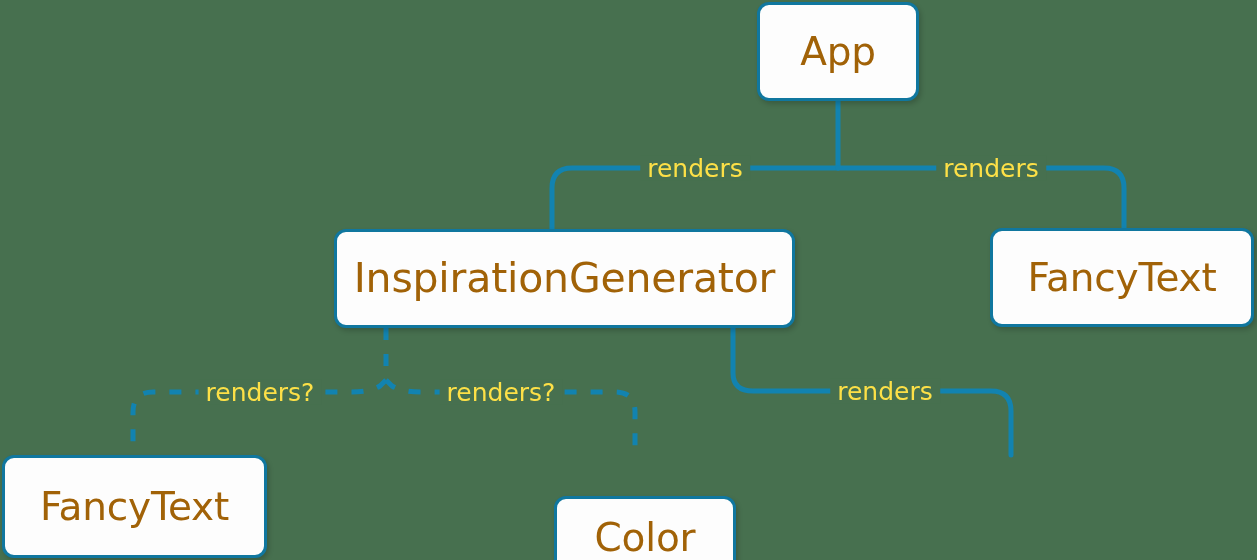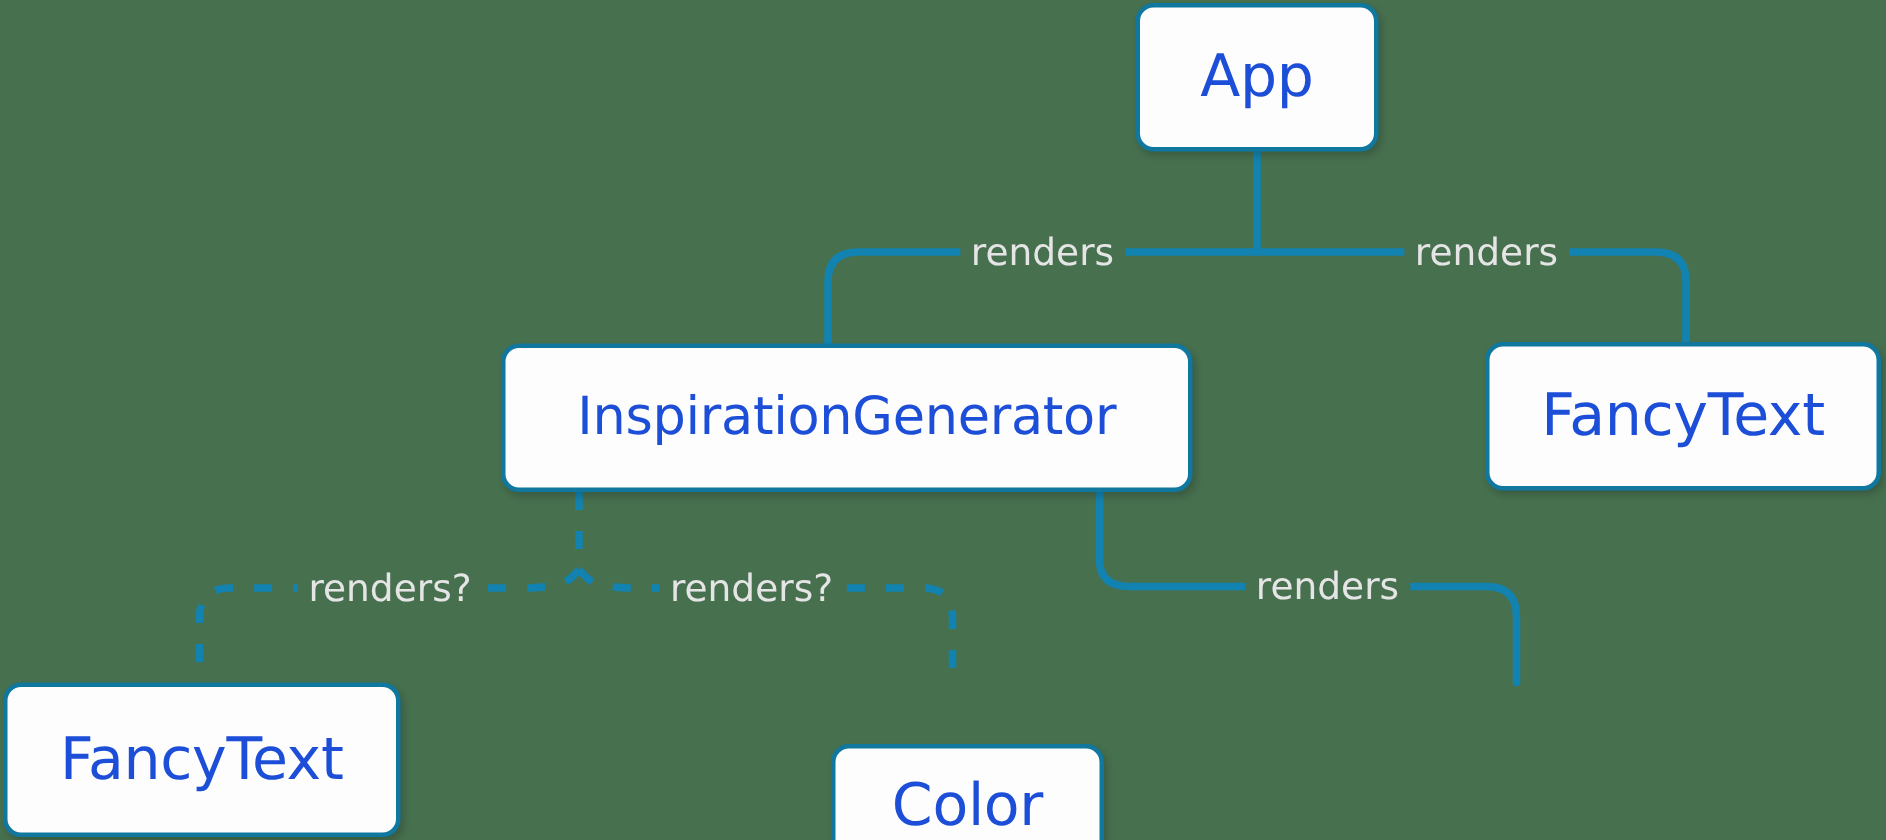--- a/index.html
+++ b/index.html
@@ -30,46 +30,46 @@
     background: #fdfdfd;
     border: 3px solid #10779f;
     border-radius: 12px;
     box-sizing: border-box;
     display: flex;
     align-items: center;
     justify-content: center;
     box-shadow: 2px 3px 5px rgba(0,0,0,0.18);
   }
   .node-label {
-    color: #1d4ed8;
+    color: #a16207;
     font-size: 37px;
     letter-spacing: -0.2px;
     line-height: 1;
     white-space: nowrap;
   }
   .edge-label {
     position: absolute;
-    color: #e5e5e5;
+    color: #fde047;
     font-size: 25px;
     line-height: 1;
     white-space: nowrap;
     transform: translate(-50%, -50%);
     background: #47704f;
     padding: 0 7px;
   }
   
   #node-app        { left: 757px;  top: 2px;   width: 162px; height: 99px; }
   #node-inspgen    { left: 334px;  top: 229px; width: 461px; height: 99px; }
   #node-fancytext-right { left: 990px; top: 228px; width: 264px; height: 99px; }
   #node-fancytext-left  { left: 2px;   top: 455px; width: 265px; height: 103px; }
   #node-color      { left: 554px;  top: 452px; width: 182px; height: 83px; margin-top: 44px; }
   #node-copyright  { left: 878px;  top: 455px; width: 267px; height: 103px; }
 
   #node-app .node-label { font-size: 39px; }
-  #node-inspgen .node-label { font-size: 35px; text-align: center; }
+  #node-inspgen .node-label { font-size: 41px; text-align: center; }
   #node-fancytext-right .node-label { font-size: 39px; }
   #node-fancytext-left .node-label { font-size: 39px; }
   #node-color .node-label { font-size: 39px; }
   #node-copyright .node-label { font-size: 39px; }
 </style>
 </head>
 <body>
 
 <div id="diagram">
 

